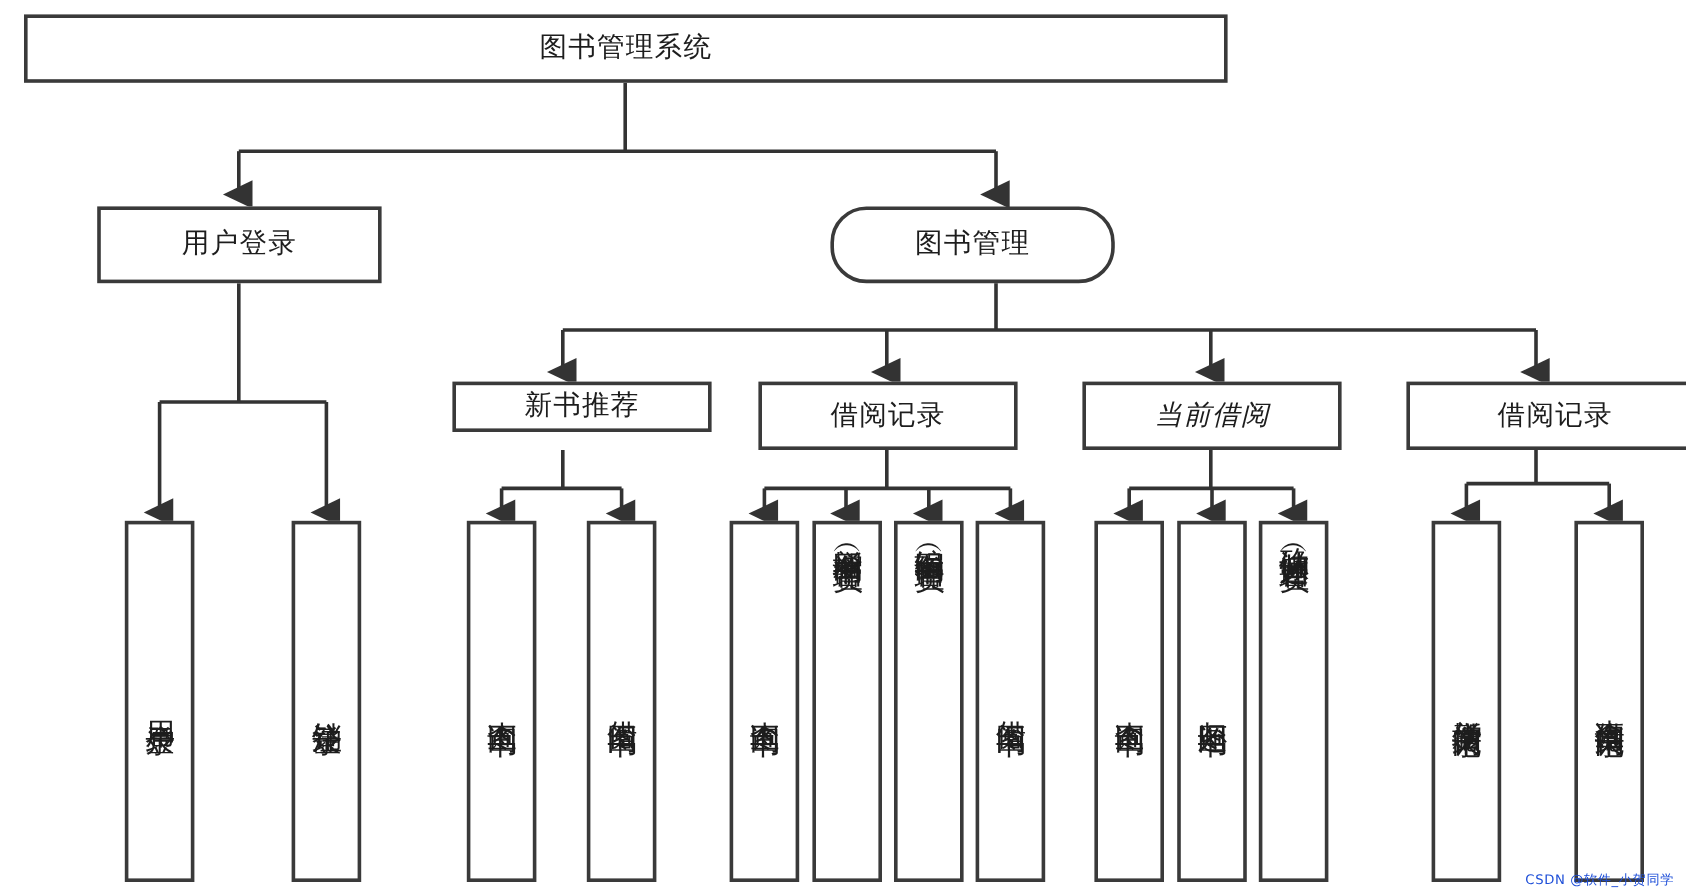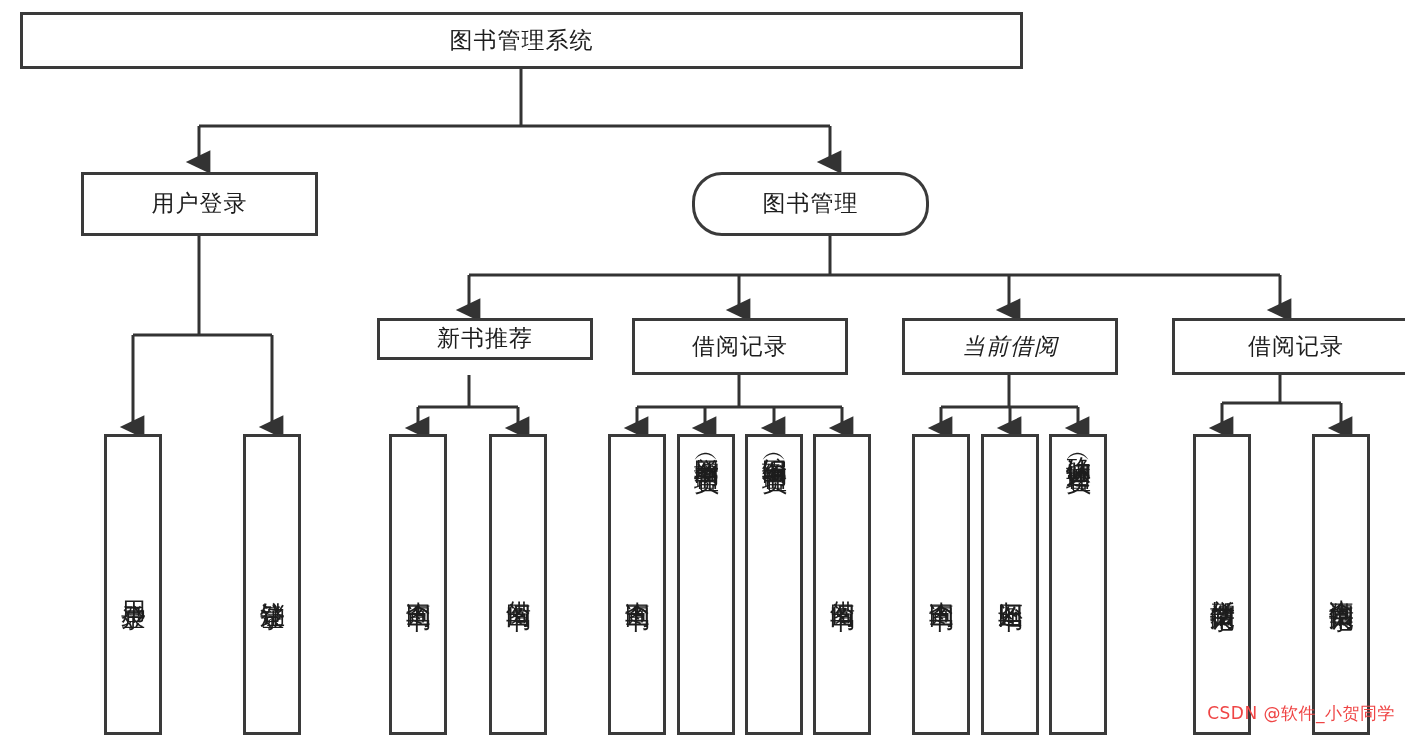--- a/index.html
+++ b/index.html
@@ -52,23 +52,23 @@
     letter-spacing:2px;
     white-space:nowrap;
     text-align:start;
   }
   .node-v.center-v{
     align-items:center;
   }
   #watermark{
     position:absolute;
     right:10px;
-    bottom:22px;
-    font-size:17px;
-    color:#ef4444;
+    bottom:6px;
+    font-size:11px;
+    color:#1d4ed8;
     letter-spacing:.5px;
     white-space:nowrap;
     user-select:none;
   }
 </style>
 </head>
 <body>
 
 <div id="diagram-root">
 

